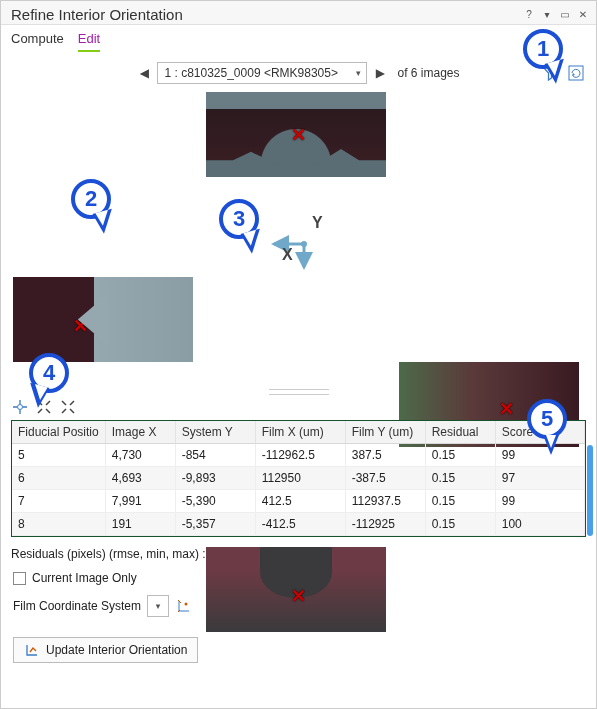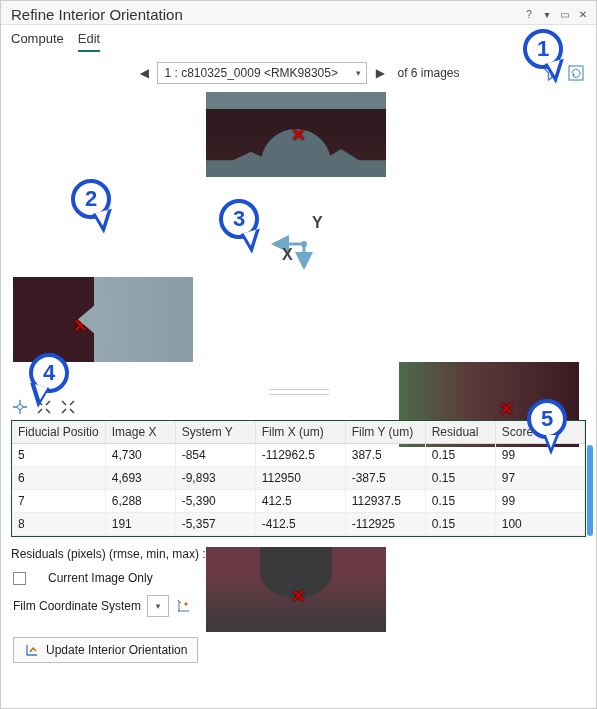--- a/index.html
+++ b/index.html
@@ -28,21 +28,21 @@
   .header-title {
     font-size: 15px;
     color: #333;
     font-weight: 400;
   }
   .header-icons { display:flex; gap:4px; align-items:center; }
   .hicon { width:14px; height:14px; display:flex; align-items:center; justify-content:center; color:#555; cursor:pointer; font-size:10px;}
   
   .tabs { display:flex; gap:14px; padding:6px 10px 0 10px; }
   .tab { font-size:13px; color:#333; padding-bottom:4px; cursor:pointer; }
-  .tab.active { color:#404040; border-bottom:2px solid #0f766e;text-align:center; }
+  .tab.active { color:#a21caf; border-bottom:2px solid #84cc16;text-align:center; }
   
   .selector-row {
     display:flex; align-items:center; gap:6px;
     padding:10px 8px 4px 8px;
     justify-content: center;
     position: relative;
   }
   .nav-arrow { width:14px; text-align:center; cursor:pointer; color:#444; user-select:none; }
   .img-select {
     width:210px; height:22px; border:1px solid #bbb; background:#fff; display:flex; align-items:center;
@@ -119,21 +119,21 @@
     border-right:1px solid #e3e3e3; border-bottom:1px solid #d8d8d8; overflow:hidden; white-space:nowrap;
   }
   table.grid td {
     padding:4px 6px; border-right:1px solid #eee; border-bottom:1px solid #eee;
   }
   table.grid tr:nth-child(even) td { background:#f6f6f6; }
   .grid-scroll { position:absolute; right:-8px; top:24px; bottom:0; width:6px; background:linear-gradient(#4aa0e8,#4aa0e8); border-radius:3px;}
   
   .resid-line { padding:10px 10px 6px 10px; color:#222; font-size:12px; }
   
-  .chk-row { padding:4px 12px; display:flex; align-items:center; gap:22px; }
+  .chk-row { padding:4px 12px; display:flex; align-items:center; gap:6px; }
   .chk-box { width:13px; height:13px; border:1px solid #888; background:#fff; }
   
   .fcs-row { padding:6px 12px; display:flex; align-items:center; gap:6px; }
   .fcs-dd { width:22px; height:22px; border:1px solid #bbb; display:flex; align-items:center; justify-content:center; }
   
   .update-btn {
     margin:14px 12px; display:inline-flex; align-items:center; gap:6px;
     border:1px solid #bbb; padding:4px 10px; background:#fafafa; cursor:pointer;
   }
   
@@ -282,21 +282,21 @@
         <td>6</td>
         <td>4,693</td>
         <td>-9,893</td>
         <td>112950</td>
         <td>-387.5</td>
         <td>0.15</td>
         <td>97</td>
       </tr>
       <tr>
         <td>7</td>
-        <td>6,288</td>
+        <td>7,991</td>
         <td>-5,390</td>
         <td>412.5</td>
         <td>112937.5</td>
         <td>0.15</td>
         <td>99</td>
       </tr>
       <tr>
         <td>8</td>
         <td>191</td>
         <td>-5,357</td>

